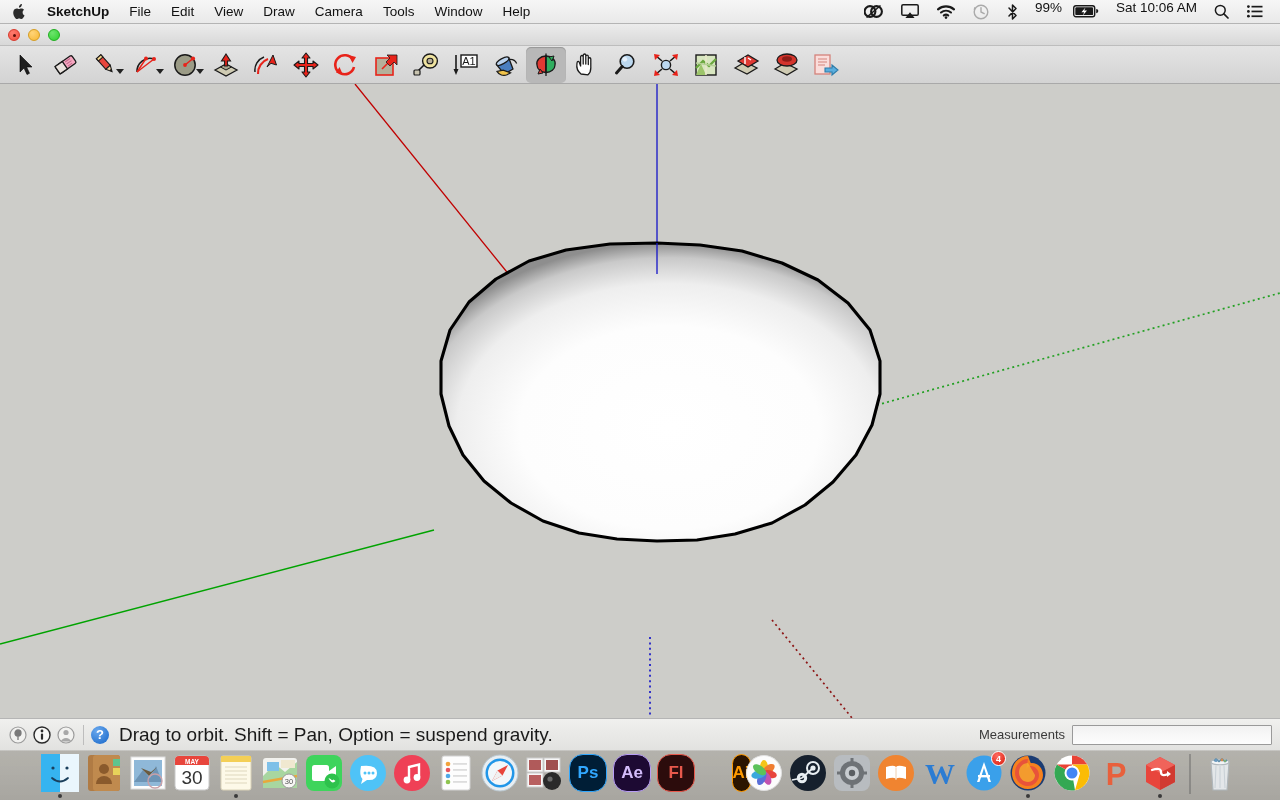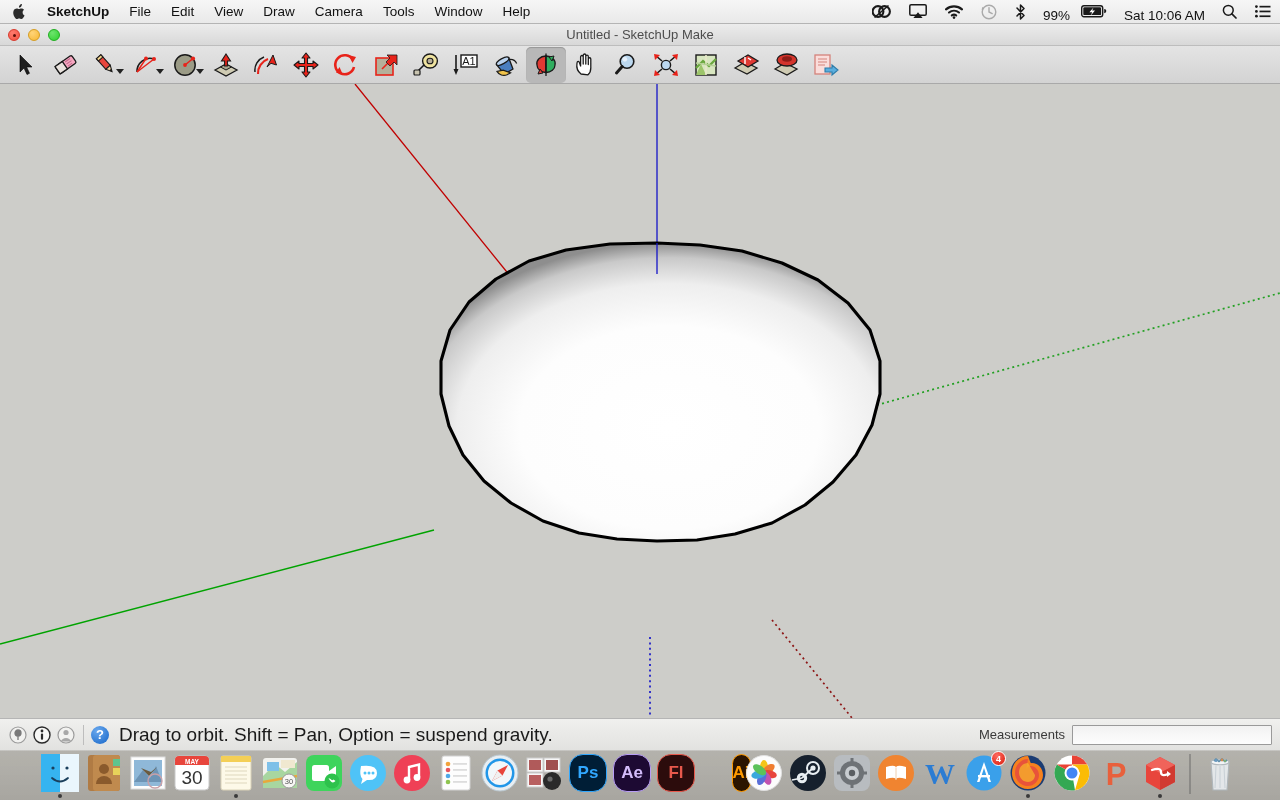--- a/index.html
+++ b/index.html
@@ -13,21 +13,21 @@
 
   
   .menubar {
     position:absolute; top:0; left:0; width:1280px; height:24px;
     background:linear-gradient(to bottom,#f6f6f6 0%,#e9e9e9 100%);
     border-bottom:1px solid #b4b4b4;
     display:flex; align-items:center;
     font-size:13.5px; color:#111;
   }
   .mb-left { display:flex; align-items:center; height:100%; }
-  .mb-right { margin-left:auto; display:flex; align-items:flex-end; height:100%; }
+  .mb-right { margin-left:auto; display:flex; align-items:flex-start; height:100%; padding-right:8px; }
   .apple-logo { padding:0 12px 0 12px; display:flex; align-items:center; }
   .menu-item { padding:0 10px; height:100%; display:flex; align-items:center; white-space:nowrap; }
   .menu-item.app-name { font-weight:bold; }
   .mb-icon { display:flex; align-items:center; justify-content:center; padding:0 9px; height:100%; }
   .mb-text { padding:0 8px; font-size:13.5px; color:#111; white-space:nowrap; }
   .batt-pct { padding-right:2px; }
 
   
   .titlebar {
     position:absolute; top:24px; left:0; width:1280px; height:22px;
@@ -205,21 +205,20 @@
       </div>
     </div>
   </div>
 
   <div class="titlebar">
     <div class="traffic">
       <div class="tl red"></div>
       <div class="tl yellow"></div>
       <div class="tl green"></div>
     </div>
-    <div class="win-title">Untitled - SketchUp Make</div>
   </div>
 
   <div class="toolbar">
 
     <div class="tb-btn">
       <svg width="26" height="26" viewBox="0 0 26 26">
         <path d="M7 3 L7 20 L11 16 L14 22.5 L16.5 21.3 L13.6 15 L19 15 Z" fill="#1d1d1d" stroke="#000" stroke-width=".6"></path>
       </svg>
     </div>
 

